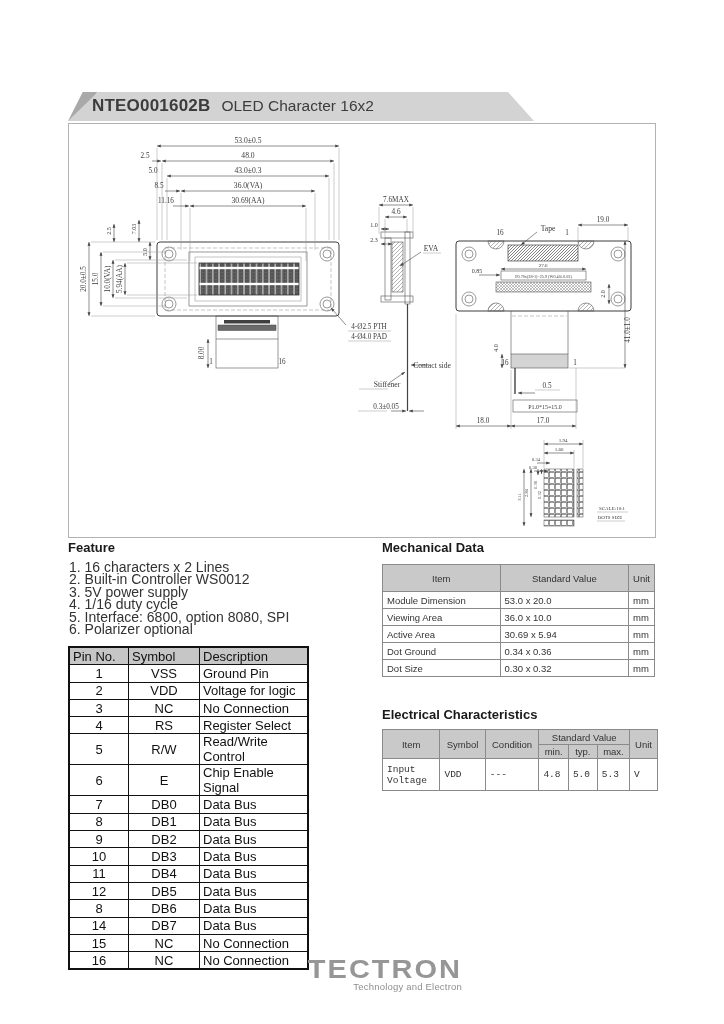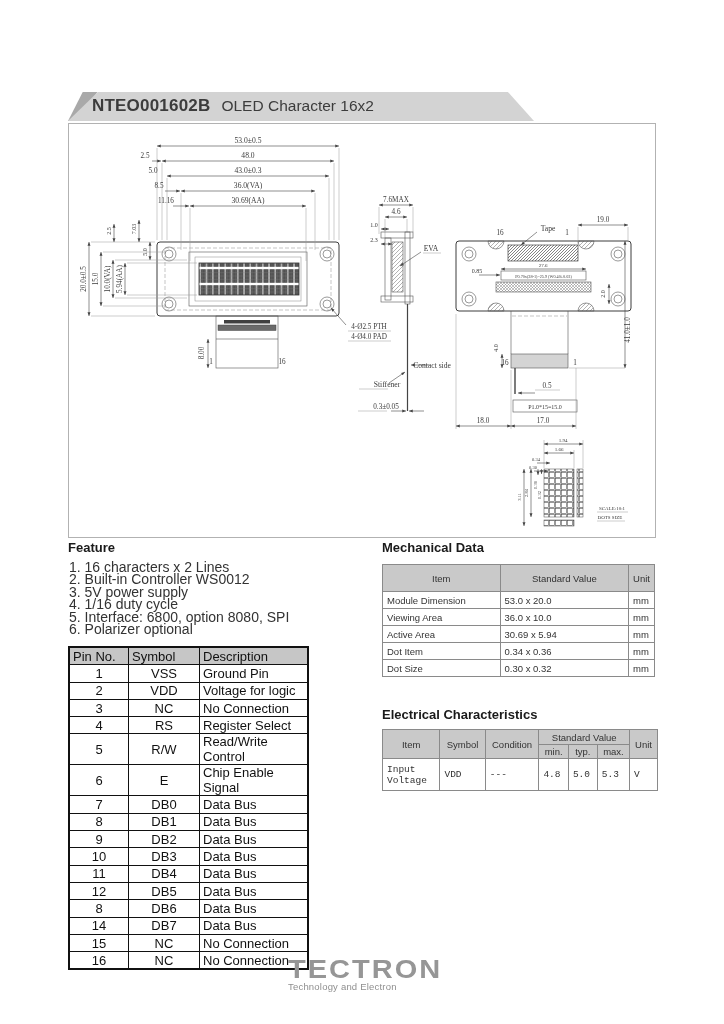--- a/index.html
+++ b/index.html
@@ -30,21 +30,21 @@
   
   .spec{position:absolute;font-size:9.5px;color:#333;}
   .spec table{border:1px solid #777;}
   .spec th,.spec td{border:1px solid #8a8a8a;font-weight:normal;padding:0 4px;}
   .spec .hd{background:#c9c9c9;}
   .mech td,.mech th{height:16px;}
   .mech th{height:26px;}
   .cc{text-align:left;}
   .ll{text-align:left;}
   
-  .logo{position:absolute;left:288px;top:954px;width:174px;text-align:left;}
+  .logo{position:absolute;left:288px;top:954px;width:174px;text-align:right;}
   .logo .lt{font-size:29px;font-weight:bold;color:#969696;letter-spacing:2px;transform:scaleY(.92);line-height:30px;}
   .logo .tg{font-size:9.5px;color:#8f8f8f;margin-top:-3px;letter-spacing:.2px;}
   
   text{font-family:"Liberation Serif",serif;fill:#3a3a3a;text-anchor:middle;}
   .dt{font-size:7.2px;} .dt8{font-size:7.6px;} .dt6{font-size:6px;} .dt5{font-size:5px;}
   .dt45{font-size:4.5px;} .dt42{font-size:4.2px;}
   .ol{stroke:#3d3d3d;stroke-width:1;fill:none;}
   .th{stroke:#555;stroke-width:.6;fill:none;}
   .dim{stroke:#444;stroke-width:.6;}
   .ext{stroke:#999;stroke-width:.5;}
@@ -415,21 +415,21 @@
             <td class="ll">Viewing Area</td>
             <td class="cc">36.0 x 10.0</td>
             <td class="cc">mm</td>
           </tr>
       <tr>
             <td class="ll">Active Area</td>
             <td class="cc">30.69 x 5.94</td>
             <td class="cc">mm</td>
           </tr>
       <tr>
-            <td class="ll">Dot Item</td>
+            <td class="ll">Dot Ground</td>
             <td class="cc">0.34 x 0.36</td>
             <td class="cc">mm</td>
           </tr>
       <tr>
             <td class="ll">Dot Size</td>
             <td class="cc">0.30 x 0.32</td>
             <td class="cc">mm</td>
           </tr>
     </tbody>
       </table>

